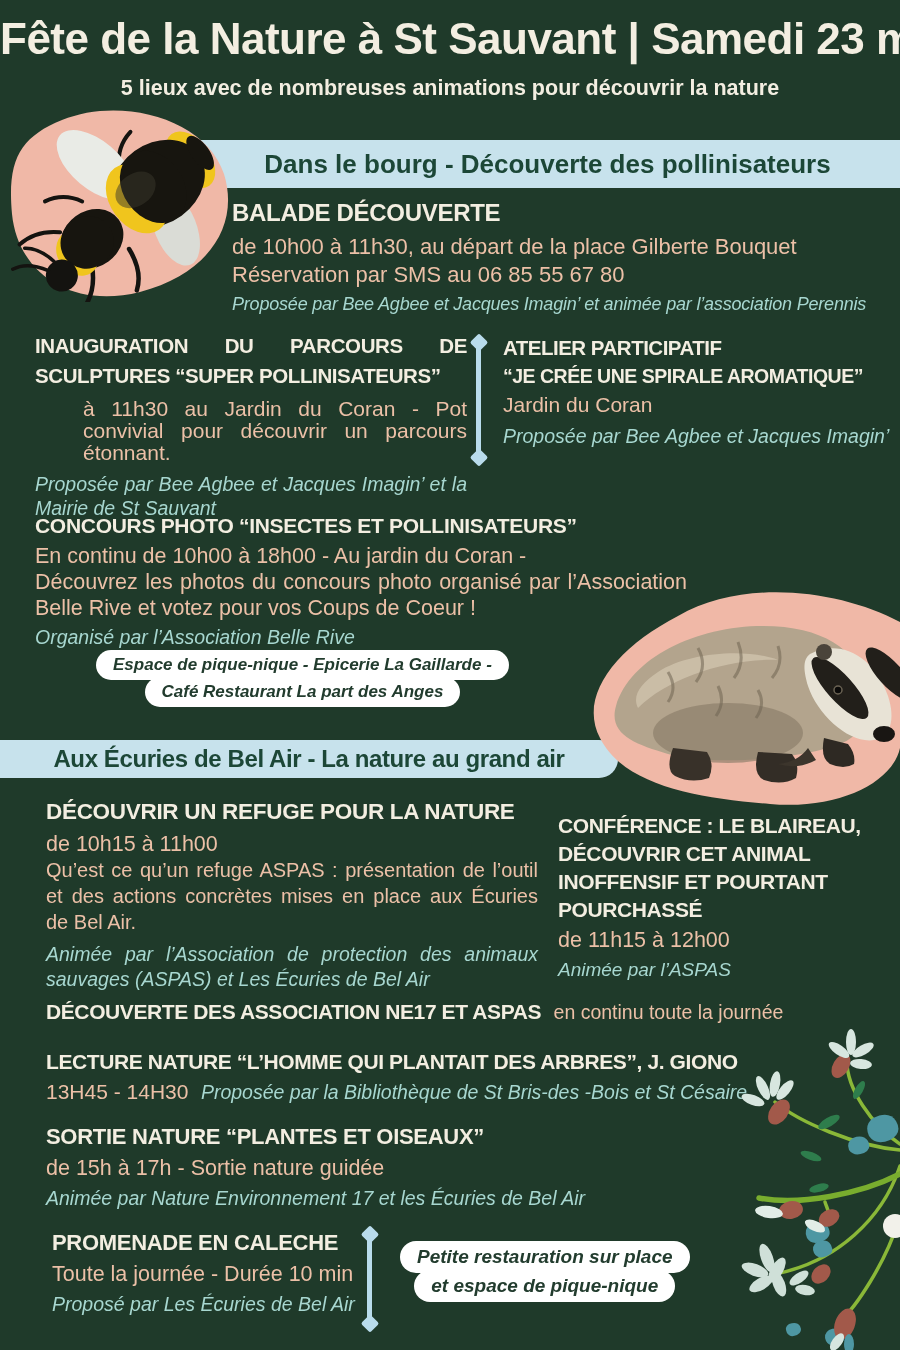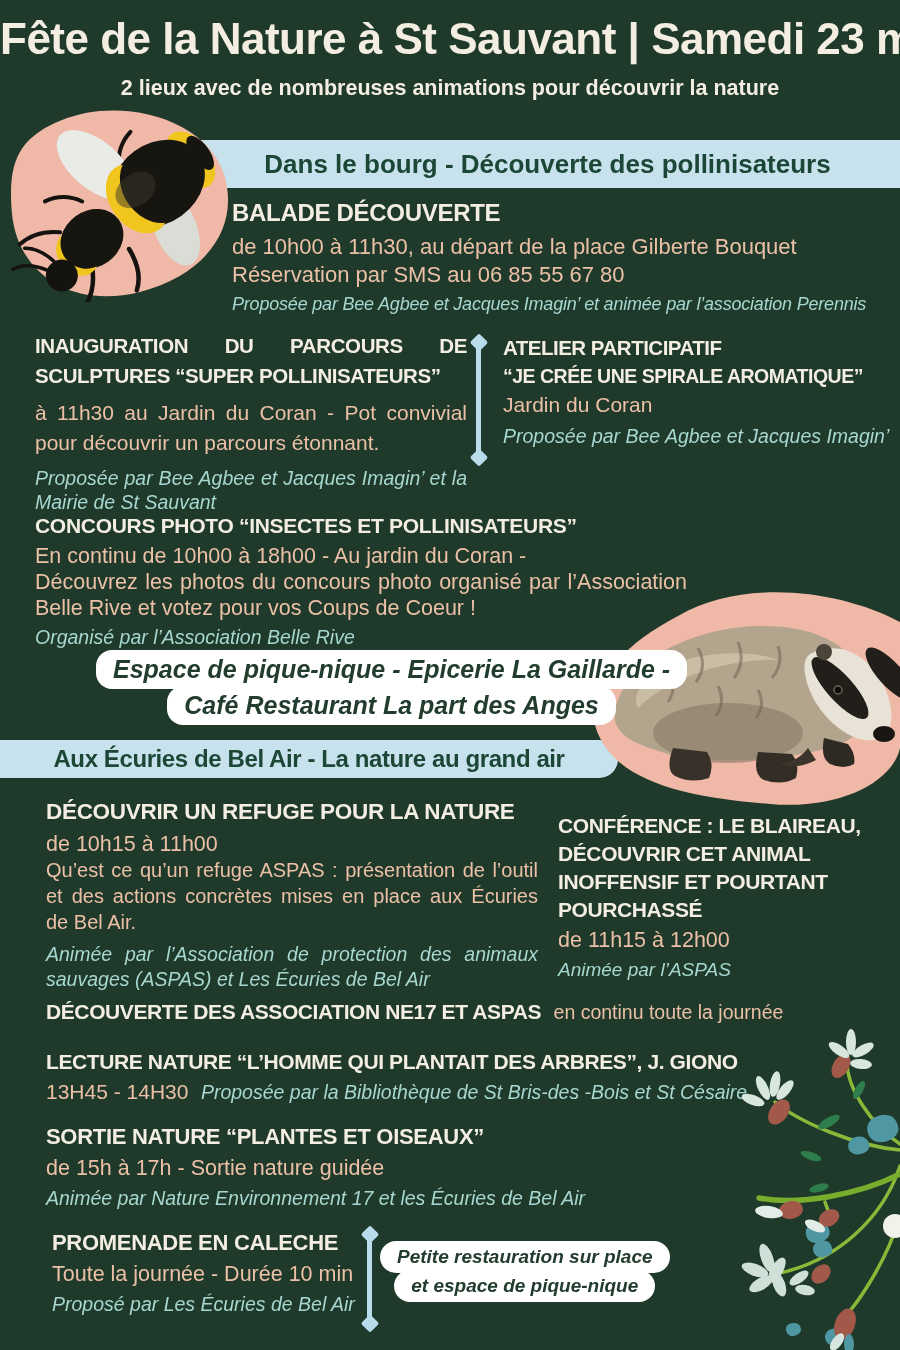--- a/index.html
+++ b/index.html
@@ -37,21 +37,21 @@
   .badger{left:578px;top:586px;z-index:3;}
   .flowers{left:733px;top:1026px;z-index:0;}
 
   .balade{left:232px;top:199px;width:665px;z-index:2;}
   .balade .bh{font-size:24px;margin-bottom:6px;}
   .balade .bl{font-size:22px;line-height:28px;}
   .balade .bc{font-size:18px;margin-top:5px;letter-spacing:-0.2px;}
 
   .col-inaug{left:35px;top:331px;width:432px;}
   .col-inaug .t1{font-size:20.5px;line-height:30px;letter-spacing:-0.4px;}
-  .col-inaug .d{font-size:21px;line-height:30px;margin-top:7px;}
+  .col-inaug .d{font-size:21px;line-height:22px;margin-top:7px;margin-left:48px;}
   .col-inaug .c{font-size:19.5px;line-height:24px;margin-top:8px;}
 
   .vdivider{width:5px;background:var(--divider);border-radius:3px;}
   .vdivider::before,.vdivider::after{content:"";position:absolute;left:50%;width:13px;height:13px;background:var(--divider);transform:translateX(-50%) rotate(45deg);border-radius:2px;}
   .vdivider::before{top:-8px;}
   .vdivider::after{bottom:-8px;}
   .div1{left:476px;top:344px;height:112px;}
   .div2{left:367px;top:1236px;height:86px;}
 
   .col-atelier{left:503px;top:333px;width:397px;}
@@ -61,23 +61,23 @@
 
   .concours{left:35px;top:514px;width:652px;}
   .concours .t{font-size:21px;margin-bottom:5px;}
   .concours .l1{font-size:21.5px;line-height:26px;}
   .concours .d{font-size:21.5px;line-height:26px;}
   .concours .c{font-size:19.5px;margin-top:5px;}
 
   .pillgroup{display:inline-flex;flex-direction:column;align-items:center;z-index:4;}
   .pill{background:#fff;border-radius:16px;padding:5px 17px;font-style:italic;font-weight:600;color:var(--pilltext);white-space:nowrap;}
   .pills1{left:96px;top:650px;}
-  .pills1 .pill{font-size:25px;font-style:italic;}
+  .pills1 .pill{font-size:17px;font-style:italic;}
   .pills1 .pill+.pill{margin-top:-3px;}
-  .pills2{left:380px;top:1241px;text-align:center;}
+  .pills2{left:400px;top:1241px;text-align:center;}
   .pills2 .pill{font-size:19px;}
   .pills2 .pill+.pill{margin-top:-3px;}
 
   .refuge{left:46px;top:799px;width:492px;z-index:2;}
   .refuge .t{font-size:22.5px;margin-bottom:6px;}
   .refuge .time{font-size:21.5px;line-height:26px;}
   .refuge .d{font-size:20px;line-height:26px;}
   .refuge .c{font-size:19.5px;line-height:25px;margin-top:7px;}
 
   .conf{left:558px;top:812px;width:335px;z-index:4;}
@@ -104,21 +104,21 @@
   .prom .t{font-size:22px;}
   .prom .l{font-size:21.5px;margin-top:6px;}
   .prom .c{font-size:19.5px;margin-top:6px;}
 </style>
 </head>
 <body>
 
 <div class="poster">
 
   <div class="abs title center nowrap">Fête de la Nature à St Sauvant | Samedi 23 mai</div>
-  <div class="abs subtitle center nowrap">2 lieux avec de nombreuses animations pour découvrir la nature</div>
+  <div class="abs subtitle center nowrap">5 lieux avec de nombreuses animations pour découvrir la nature</div>
 
   <div class="abs band1">
     <span class="bandlabel">Dans le bourg - Découverte des pollinisateurs</span>
   </div>
 
   <svg class="abs bee" width="248" height="200" viewBox="0 0 248 200" aria-hidden="true">
     <path d="M62,18 C120,-6 206,16 224,72 C240,124 208,172 140,190 C72,207 18,172 12,112 C7,58 20,35 62,18 Z" fill="#f0b8a7"></path>
     <g transform="translate(116,112) rotate(-36)">
       <path d="M-56,-18 Q-74,-34 -96,-32 M-20,-30 Q-30,-48 -50,-52 M30,-36 Q40,-54 60,-58" stroke="#141310" stroke-width="4" fill="none" stroke-linecap="round"></path>
       <path d="M-50,28 Q-62,52 -84,58 M-10,36 Q-12,62 -28,74 M36,34 Q48,58 40,78" stroke="#141310" stroke-width="4.5" fill="none" stroke-linecap="round"></path>

